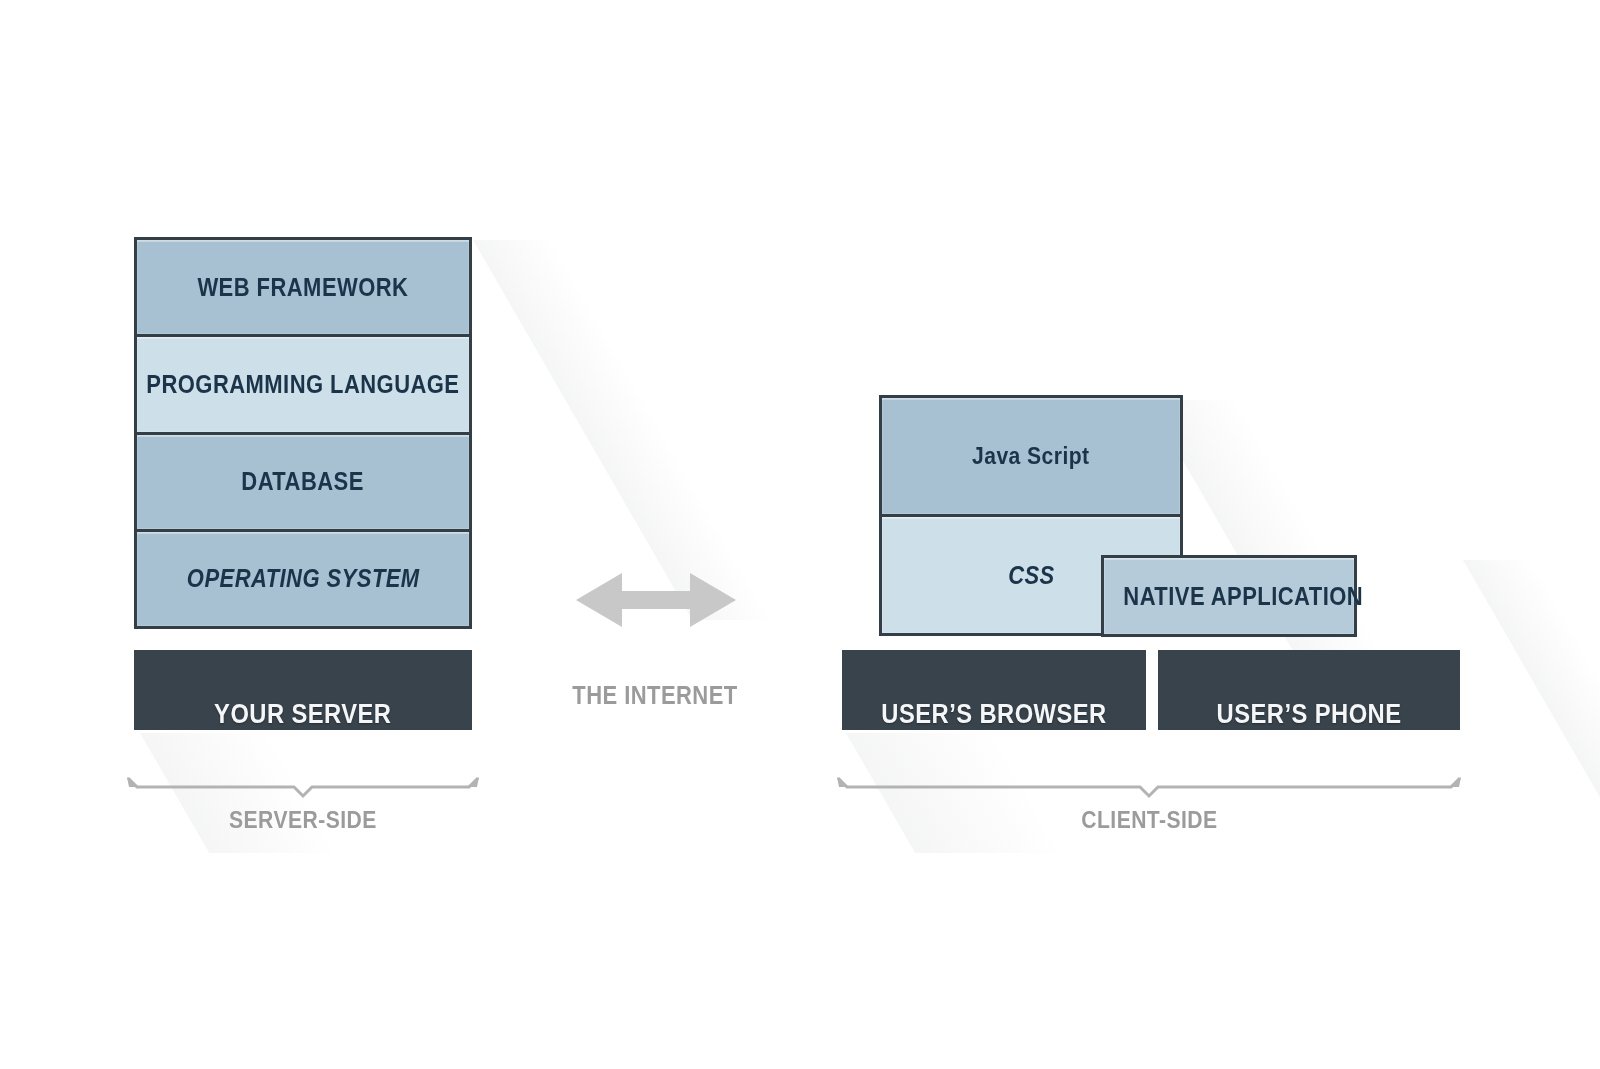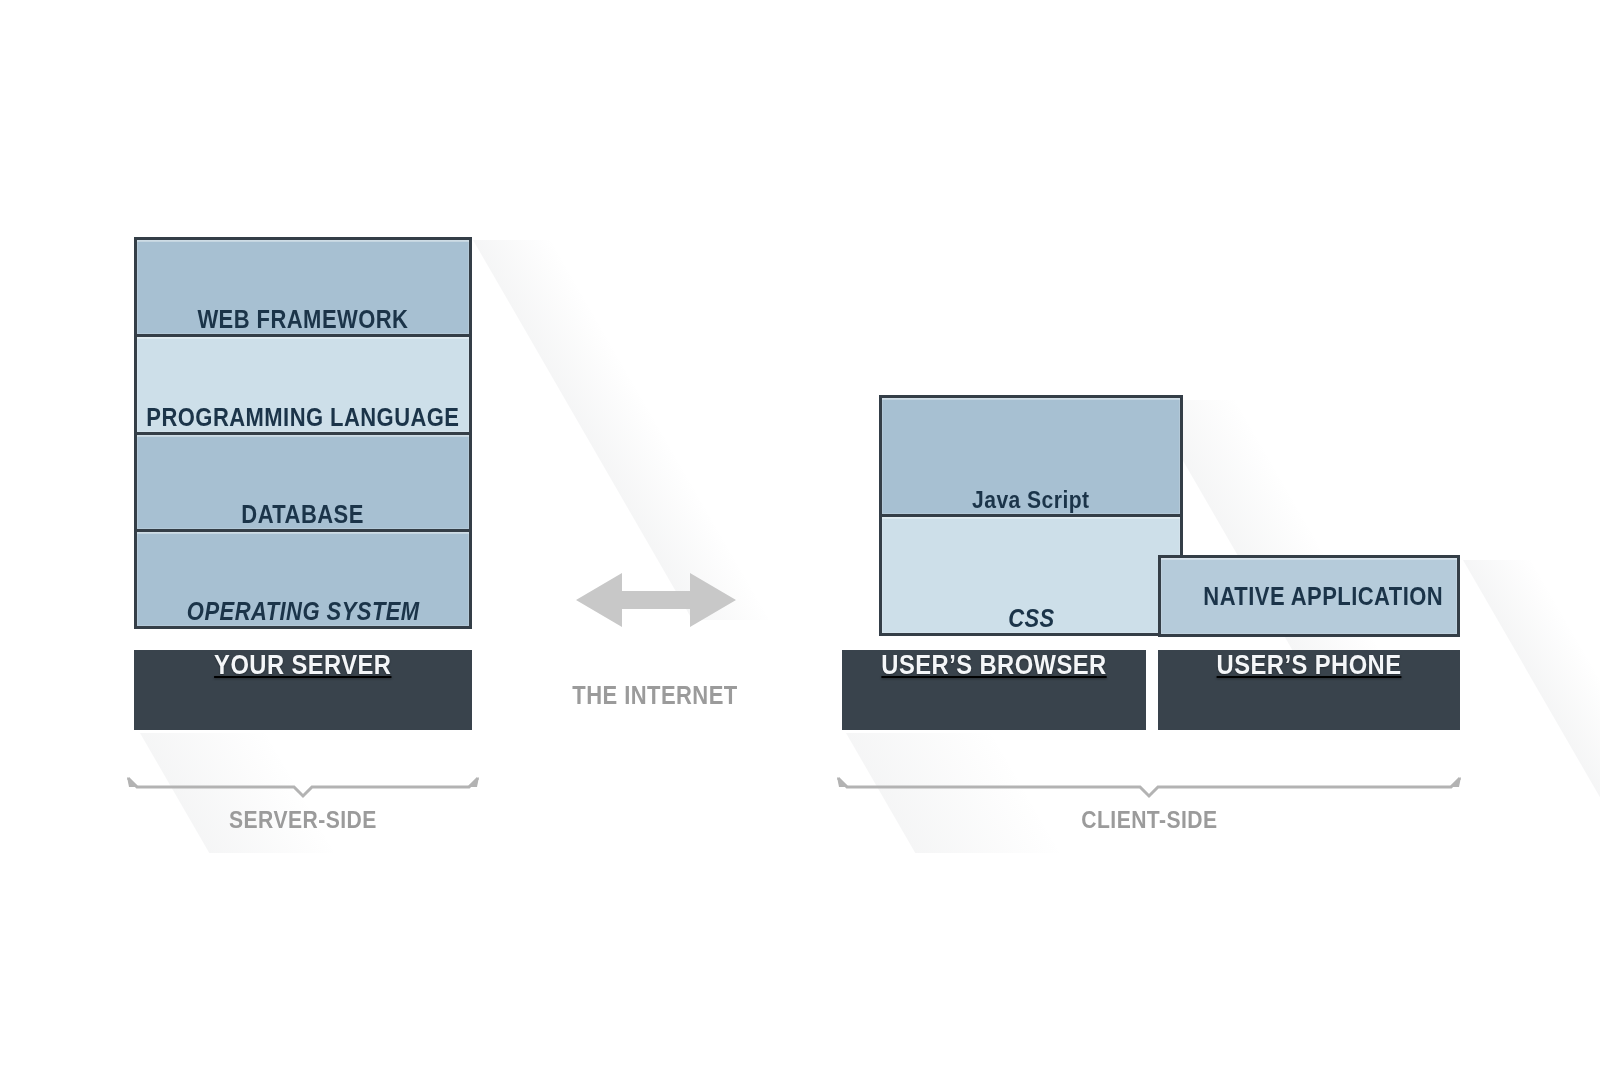--- a/index.html
+++ b/index.html
@@ -19,42 +19,41 @@
     position:absolute; transform:skewX(30deg); transform-origin:top left;
     background:linear-gradient(to right, rgba(60,70,80,0.05), rgba(60,70,80,0.0));
     pointer-events:none;
   }
   
   .stack {
     position:absolute; display:flex; flex-direction:column;
     border:3px solid var(--box_border); background:var(--box_border);
   }
   .row {
-    flex:1 1 0; display:flex; align-items:flex-end; justify-content:center;
+    flex:1 1 0; display:flex; align-items:center; justify-content:center;
     border-bottom:3px solid var(--box_border);
     box-shadow:inset 0 2px 0 rgba(255,255,255,0.35), inset 0 0 0 1px rgba(255,255,255,0.15);
   }
   .row:last-child { border-bottom:none;font-style:italic; }
   .tone-medium { background:var(--box_medium); }
   .tone-light  { background:var(--box_light); }
   .tone-soft   { background:var(--box_soft); }
   .row-label {
     display:inline-block; transform:scaleX(0.88); white-space:nowrap;
     font-size:25px; font-weight:700; letter-spacing:0.5px; color:var(--text_navy);
   }
   .row-label.mixedcase { font-size:24px; }
   .single-box {
     position:absolute; display:flex; align-items:center; justify-content:center;
     border:3px solid var(--box_border);
     box-shadow:inset 0 2px 0 rgba(255,255,255,0.35), inset 0 0 0 1px rgba(255,255,255,0.15);
   }
   .base-box {
-    position:absolute; display:flex; align-items:flex-start; justify-content:center;
+    position:absolute; display:flex; align-items:flex-end; justify-content:center;
     background:var(--box_dark);
-    text-decoration:underline;
   }
   .base-label {
     display:inline-block; transform:scaleX(0.88); white-space:nowrap;
     font-size:27px; font-weight:700; letter-spacing:0.5px; color:var(--text_white);
     text-shadow:0 1px 2px rgba(0,0,0,0.35);
   }
   .internet-label, .side-label {
     position:absolute; text-align:center; color:var(--muted_gray);
   }
   .gray-label {
@@ -108,21 +107,21 @@
     </div>
     <div class="row tone-light">
       <span class="row-label">CSS</span>
     </div>
   </div>
 
   <div class="base-box" style="left:842px; top:650px; width:304px; height:80px;">
     <span class="base-label">USER’S BROWSER</span>
   </div>
 
-  <div class="single-box tone-soft" style="left:1158px; top:555px; width:302px; height:82px;padding-left:28px;">
+  <div class="single-box tone-soft" style="left:1101px; top:555px; width:256px; height:82px;padding-left:28px;">
     <span class="row-label">NATIVE APPLICATION</span>
   </div>
 
   <div class="base-box" style="left:1158px; top:650px; width:302px; height:80px;">
     <span class="base-label">USER’S PHONE</span>
   </div>
 
   <svg style="left:126px; top:776px;" width="354" height="26" viewBox="0 0 354 26">
     <polyline points="2,2 11,11 168,11 177,20 186,11 343,11 352,2" fill="none" stroke="var(--bracket_gray)" stroke-width="3"></polyline>
     <polygon points="1,1 13,11 3,11" fill="var(--bracket_gray)"></polygon>

